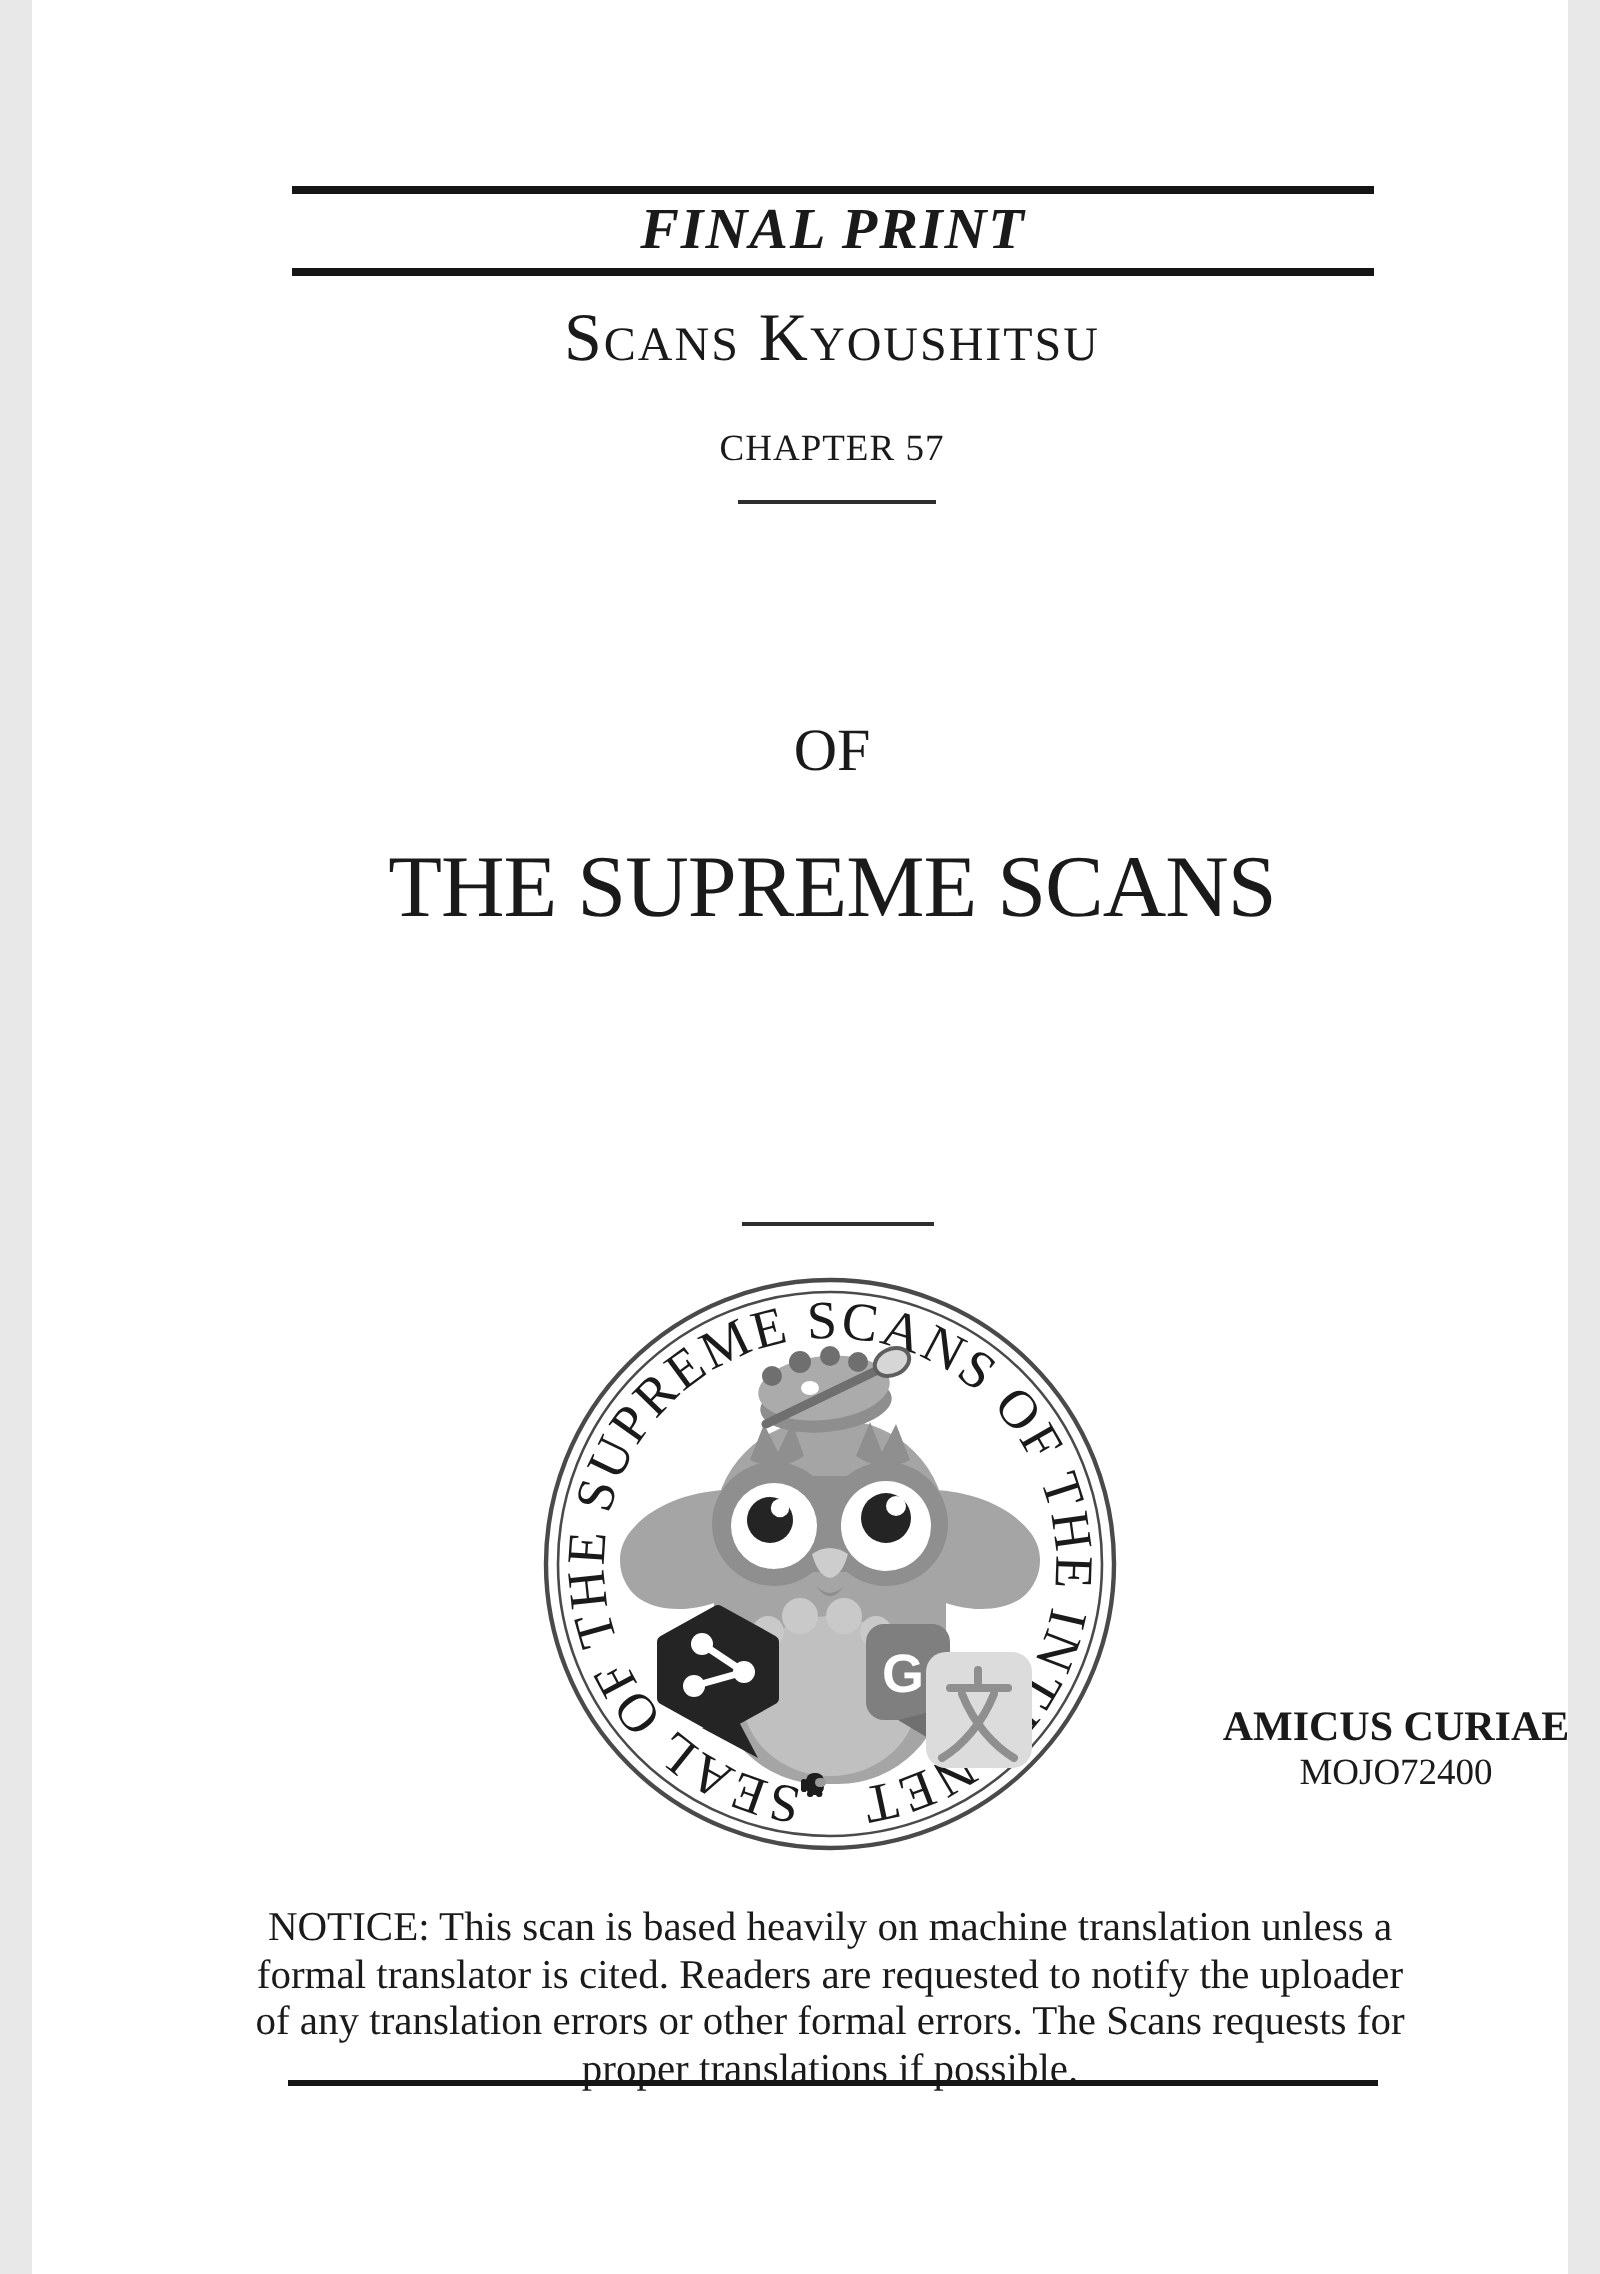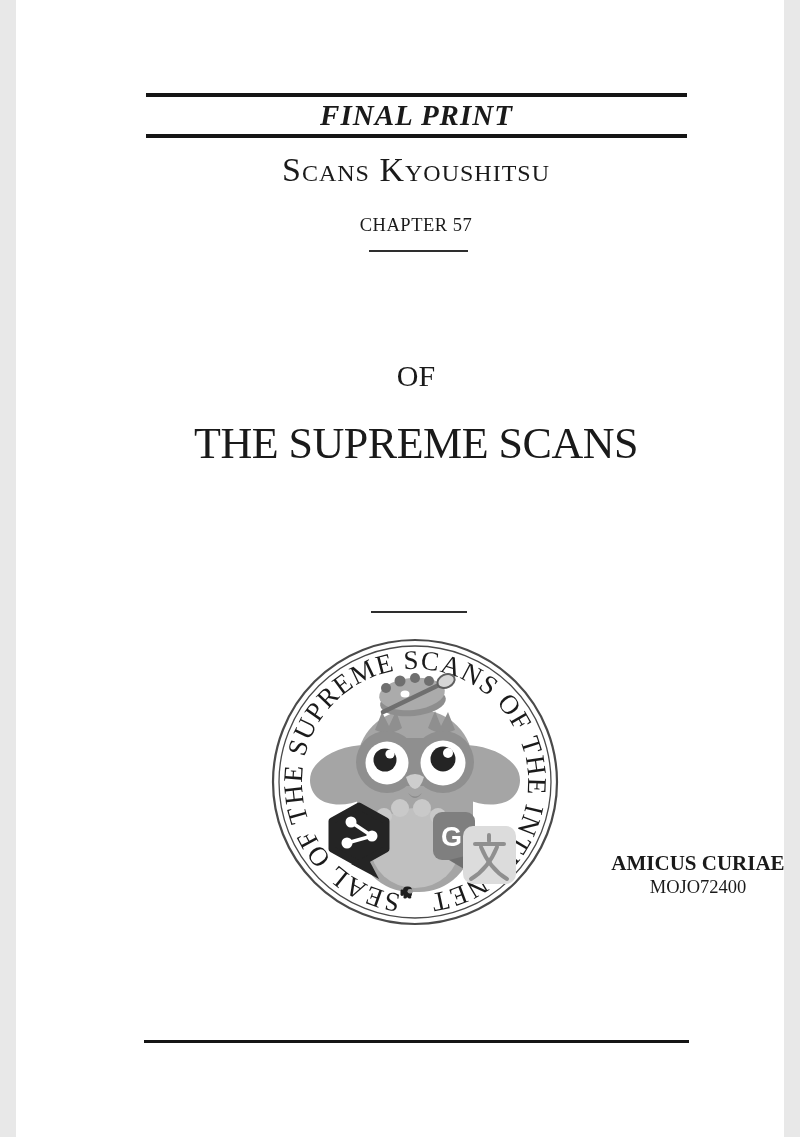--- a/index.html
+++ b/index.html
@@ -150,16 +150,17 @@
         <rect x="5.5" y="4" width="5.5" height="4.5" rx="2.2" fill="#9a9a9a"></rect>
       </g>
     </svg>
   </div>
 
   <div class="abs amicus">
     <div class="amicus-role">AMICUS CURIAE</div>
     <div class="amicus-name">MOJO72400</div>
   </div>
 
+  <div class="abs notice">NOTICE: This scan is based heavily on machine translation unless a formal translator is cited. Readers are requested to notify the uploader of any translation errors or other formal errors. The Scans requests for proper translations if possible.</div>
 
   <div class="abs bottomrule"></div>
 
 </div>
 
 </body></html>

